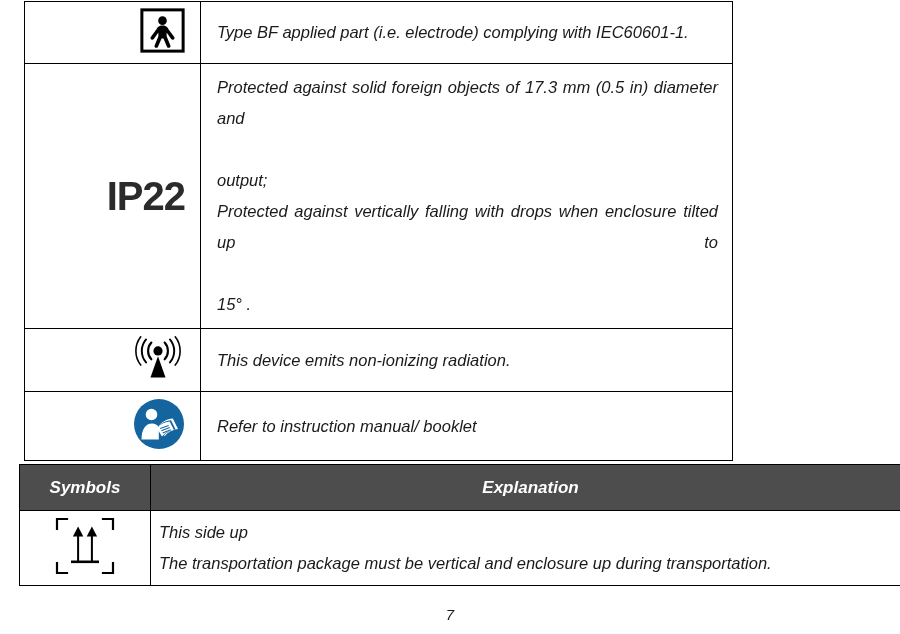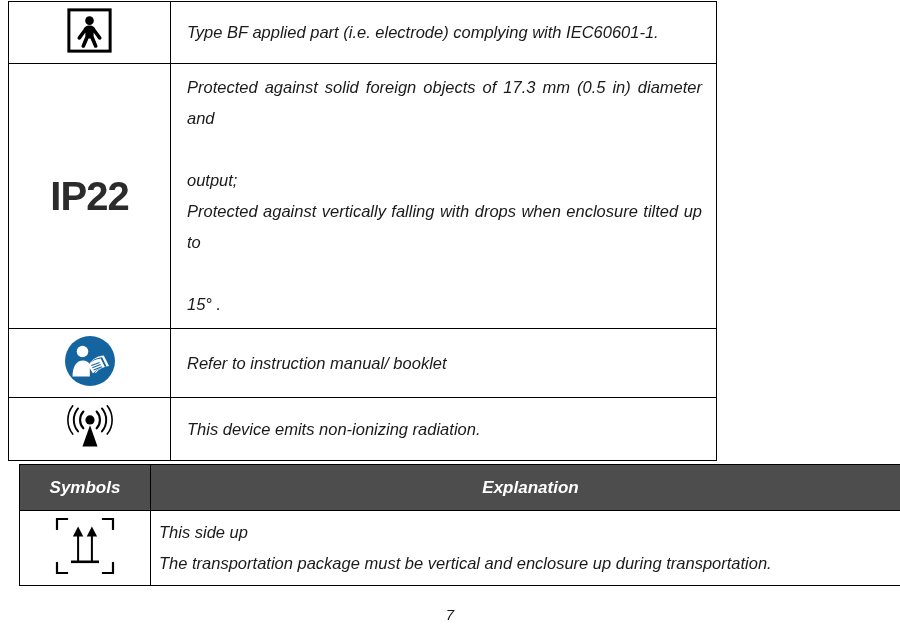--- a/index.html
+++ b/index.html
@@ -20,35 +20,35 @@
   .page {
     position: relative;
     width: 900px;
     height: 634px;
     box-sizing: border-box;
   }
 
   
   .symbols-table {
     position: absolute;
-    left: 8px;
+    left: 24px;
     top: 1px;
     width: 709px;
     border-collapse: collapse;
     table-layout: fixed;
   }
   .symbols-table td {
     border: 1px solid #000000;
     padding: 0;
     vertical-align: middle;
   }
   .symbols-table .sym-cell {
     width: 145px;
-    text-align: center;
-    padding: 6px 8px;
+    text-align: right;
+    padding: 6px 15px;
   }
   .symbols-table .exp-cell {
     padding: 8px 14px 8px 16px;
   }
 
   .exp-text {
     font-style: italic;
     font-size: 16.5px;
     line-height: 31px;
     text-align: justify;
@@ -188,20 +188,44 @@
       <tr>
         <td class="sym-cell">
           <span class="ip-mark">IP22</span>
         </td>
         <td class="exp-cell">
           <div class="exp-text">
             <p class="justify-line">Protected against solid foreign objects of 17.3 mm (0.5 in) diameter and</p>
             <p>output;</p>
             <p class="justify-line">Protected against vertically falling with drops when enclosure tilted up to</p>
             <p>15° .</p>
+          </div>
+        </td>
+      </tr>
+
+      <tr>
+        <td class="sym-cell">
+          <span class="sym-wrap">
+            <svg class="rf-symbol" viewBox="0 0 60 52" xmlns="http://www.w3.org/2000/svg">
+              <g fill="none" stroke="#000" stroke-linecap="round">
+                <path d="M22.5 8.5 A14 14 0 0 0 22.5 27.5" stroke-width="2.4"></path>
+                <path d="M37.5 8.5 A14 14 0 0 1 37.5 27.5" stroke-width="2.4"></path>
+                <path d="M16.5 5.0 A20 20 0 0 0 16.5 31.0" stroke-width="2.2"></path>
+                <path d="M43.5 5.0 A20 20 0 0 1 43.5 31.0" stroke-width="2.2"></path>
+                <path d="M10.5 2.0 A26 26 0 0 0 10.5 34.0" stroke-width="1.8"></path>
+                <path d="M49.5 2.0 A26 26 0 0 1 49.5 34.0" stroke-width="1.8"></path>
+              </g>
+              <circle cx="30" cy="18" r="5.2" fill="#000"></circle>
+              <path d="M30 24 L38.5 48 L21.5 48 Z" fill="#000"></path>
+            </svg>
+          </span>
+        </td>
+        <td class="exp-cell">
+          <div class="exp-text single">
+            <p>This device emits non-ionizing radiation.</p>
           </div>
         </td>
       </tr>
 
       <tr>
         <td class="sym-cell">
           <span class="sym-wrap">
             <svg class="manual-symbol" viewBox="0 0 52 52" xmlns="http://www.w3.org/2000/svg">
               <circle cx="26" cy="26" r="25" fill="#1464A0"></circle>
               <circle cx="18.5" cy="16.5" r="5.8" fill="#ffffff"></circle>
@@ -218,44 +242,20 @@
             </svg>
           </span>
         </td>
         <td class="exp-cell">
           <div class="exp-text single">
             <p>Refer to instruction manual/ booklet</p>
           </div>
         </td>
       </tr>
 
-      <tr>
-        <td class="sym-cell">
-          <span class="sym-wrap">
-            <svg class="rf-symbol" viewBox="0 0 60 52" xmlns="http://www.w3.org/2000/svg">
-              <g fill="none" stroke="#000" stroke-linecap="round">
-                <path d="M22.5 8.5 A14 14 0 0 0 22.5 27.5" stroke-width="2.4"></path>
-                <path d="M37.5 8.5 A14 14 0 0 1 37.5 27.5" stroke-width="2.4"></path>
-                <path d="M16.5 5.0 A20 20 0 0 0 16.5 31.0" stroke-width="2.2"></path>
-                <path d="M43.5 5.0 A20 20 0 0 1 43.5 31.0" stroke-width="2.2"></path>
-                <path d="M10.5 2.0 A26 26 0 0 0 10.5 34.0" stroke-width="1.8"></path>
-                <path d="M49.5 2.0 A26 26 0 0 1 49.5 34.0" stroke-width="1.8"></path>
-              </g>
-              <circle cx="30" cy="18" r="5.2" fill="#000"></circle>
-              <path d="M30 24 L38.5 48 L21.5 48 Z" fill="#000"></path>
-            </svg>
-          </span>
-        </td>
-        <td class="exp-cell">
-          <div class="exp-text single">
-            <p>This device emits non-ionizing radiation.</p>
-          </div>
-        </td>
-      </tr>
-
 
     </tbody>
   </table>
 
 
   <table class="package-table">
     <thead>
       <tr>
         <th class="col-sym">Symbols</th>
         <th>Explanation</th>

